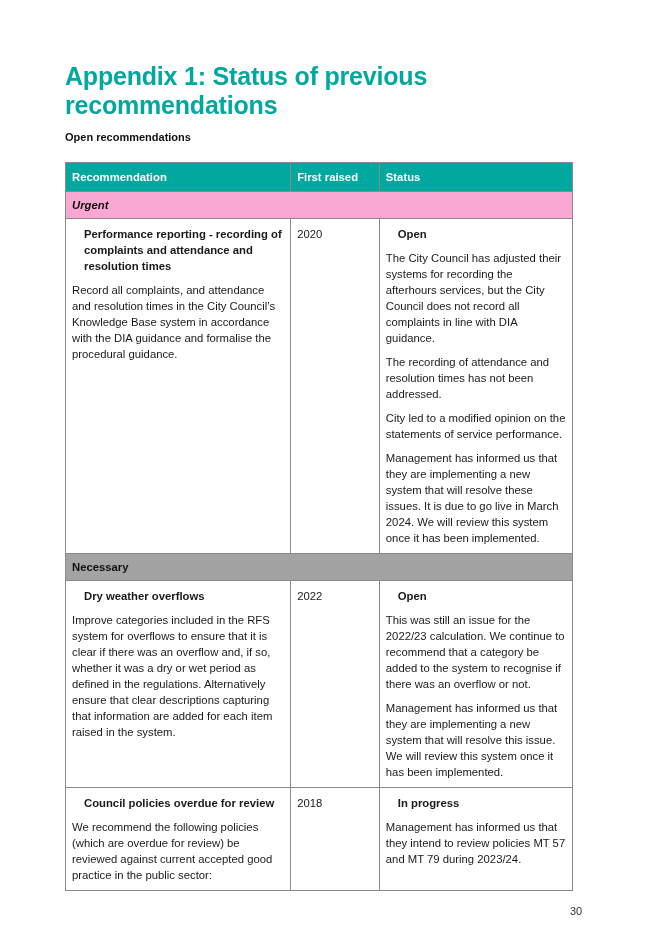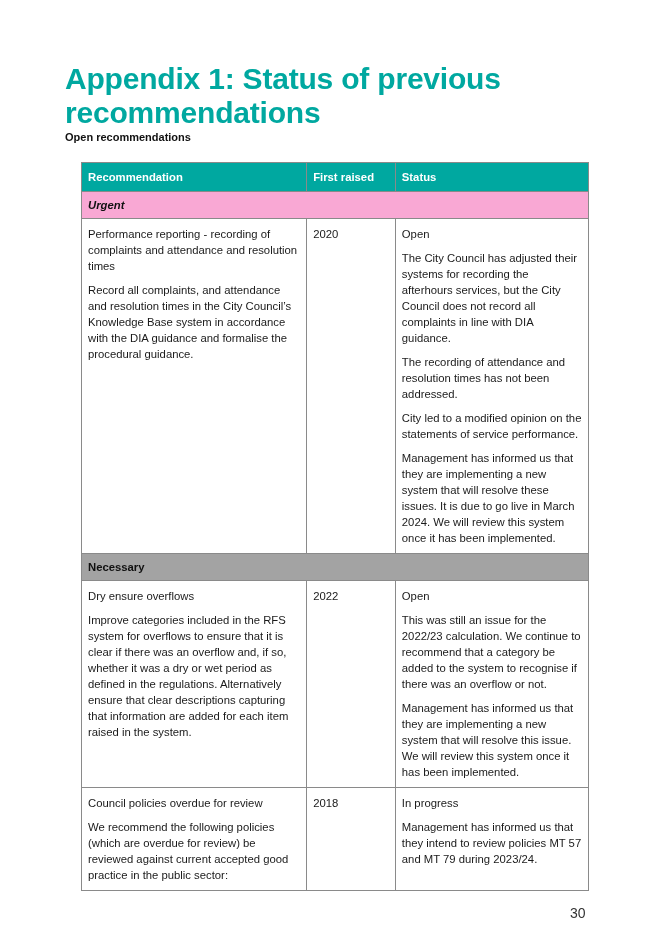--- a/index.html
+++ b/index.html
@@ -1,31 +1,31 @@
 <!DOCTYPE html>
 <html><head>
 <meta charset="utf-8">
 <style>
   html, body { margin: 0; padding: 0; background: #ffffff; }
   body { width: 645px; height: 926px; position: relative; font-family: "Liberation Sans", sans-serif; color: #1a1a1a; }
-  .title { position: absolute; left: 65px; top: 62px; font-size: 30px; font-weight: bold; color: #00a8a0; letter-spacing: -0.2px; margin: 0; }
+  .title { position: absolute; left: 65px; top: 62px; font-size: 25px; font-weight: bold; color: #00a8a0; letter-spacing: -0.2px; margin: 0; }
   .subtitle { position: absolute; left: 65px; top: 131px; font-size: 11px; font-weight: bold; color: #111; margin: 0; }
-  table { position: absolute; left: 81px; top: 162px; width: 508px; border-collapse: collapse; font-size: 11.3px; line-height: 16px; }
+  table { position: absolute; left: 65px; top: 162px; width: 508px; border-collapse: collapse; font-size: 11.3px; line-height: 16px; }
   td, th { border: 1px solid #8a8a8a; vertical-align: top; text-align: left; padding: 7px 6px 7px 6px; }
   th { background: #00a8a0; color: #ffffff; font-weight: bold; padding: 6px 6px; height: 15px; }
   .col1 { width: 213px; }
   .col2 { width: 76px; margin-top: 40px; }
   .col3 { width: 181px; }
   .band td { font-weight: bold; color: #111; padding: 5px 6px; height: 16px; }
   .urgent td { background: #f9a8d4; font-style: italic; }
   .necessary td { background: #a3a3a3; }
-  .b { font-weight: normal; display: block; }
+  .b { font-weight: bold; display: block; margin-left: 12px; }
   p { margin: 0 0 8px 0; }
   p:last-child { margin-bottom: 0; }
-  .page-num { position: absolute; left: 570px; top: 905px; font-size: 14px; color: #333; }
+  .page-num { position: absolute; left: 570px; top: 905px; font-size: 11px; color: #333; }
 </style>
 </head>
 <body>
 
 <h1 class="title">Appendix 1:  Status of previous recommendations</h1>
 <h2 class="subtitle">Open recommendations</h2>
 
 <table>
   <tbody>
       <tr>
@@ -55,21 +55,21 @@
       <p>Management has informed us that they are implementing a new system that will resolve these issues. It is due to go live in March 2024. We will review this system once it has been implemented.</p>
     </td>
   </tr>
 
   <tr class="band necessary">
     <td colspan="3">Necessary</td>
   </tr>
   <tr>
     <td>
       <p>
-            <span class="b">Dry ensure overflows</span>
+            <span class="b">Dry weather overflows</span>
           </p>
       <p>Improve categories included in the RFS system for overflows to ensure that it is clear if there was an overflow and, if so, whether it was a dry or wet period as defined in the regulations. Alternatively ensure that clear descriptions capturing that information are added for each item raised in the system.</p>
     </td>
     <td>2022</td>
     <td>
       <p>
             <span class="b">Open</span>
           </p>
       <p>This was still an issue for the 2022/23 calculation. We continue to recommend that a category be added to the system to recognise if there was an overflow or not.</p>
       <p>Management has informed us that they are implementing a new system that will resolve this issue. We will review this system once it has been implemented.</p>

